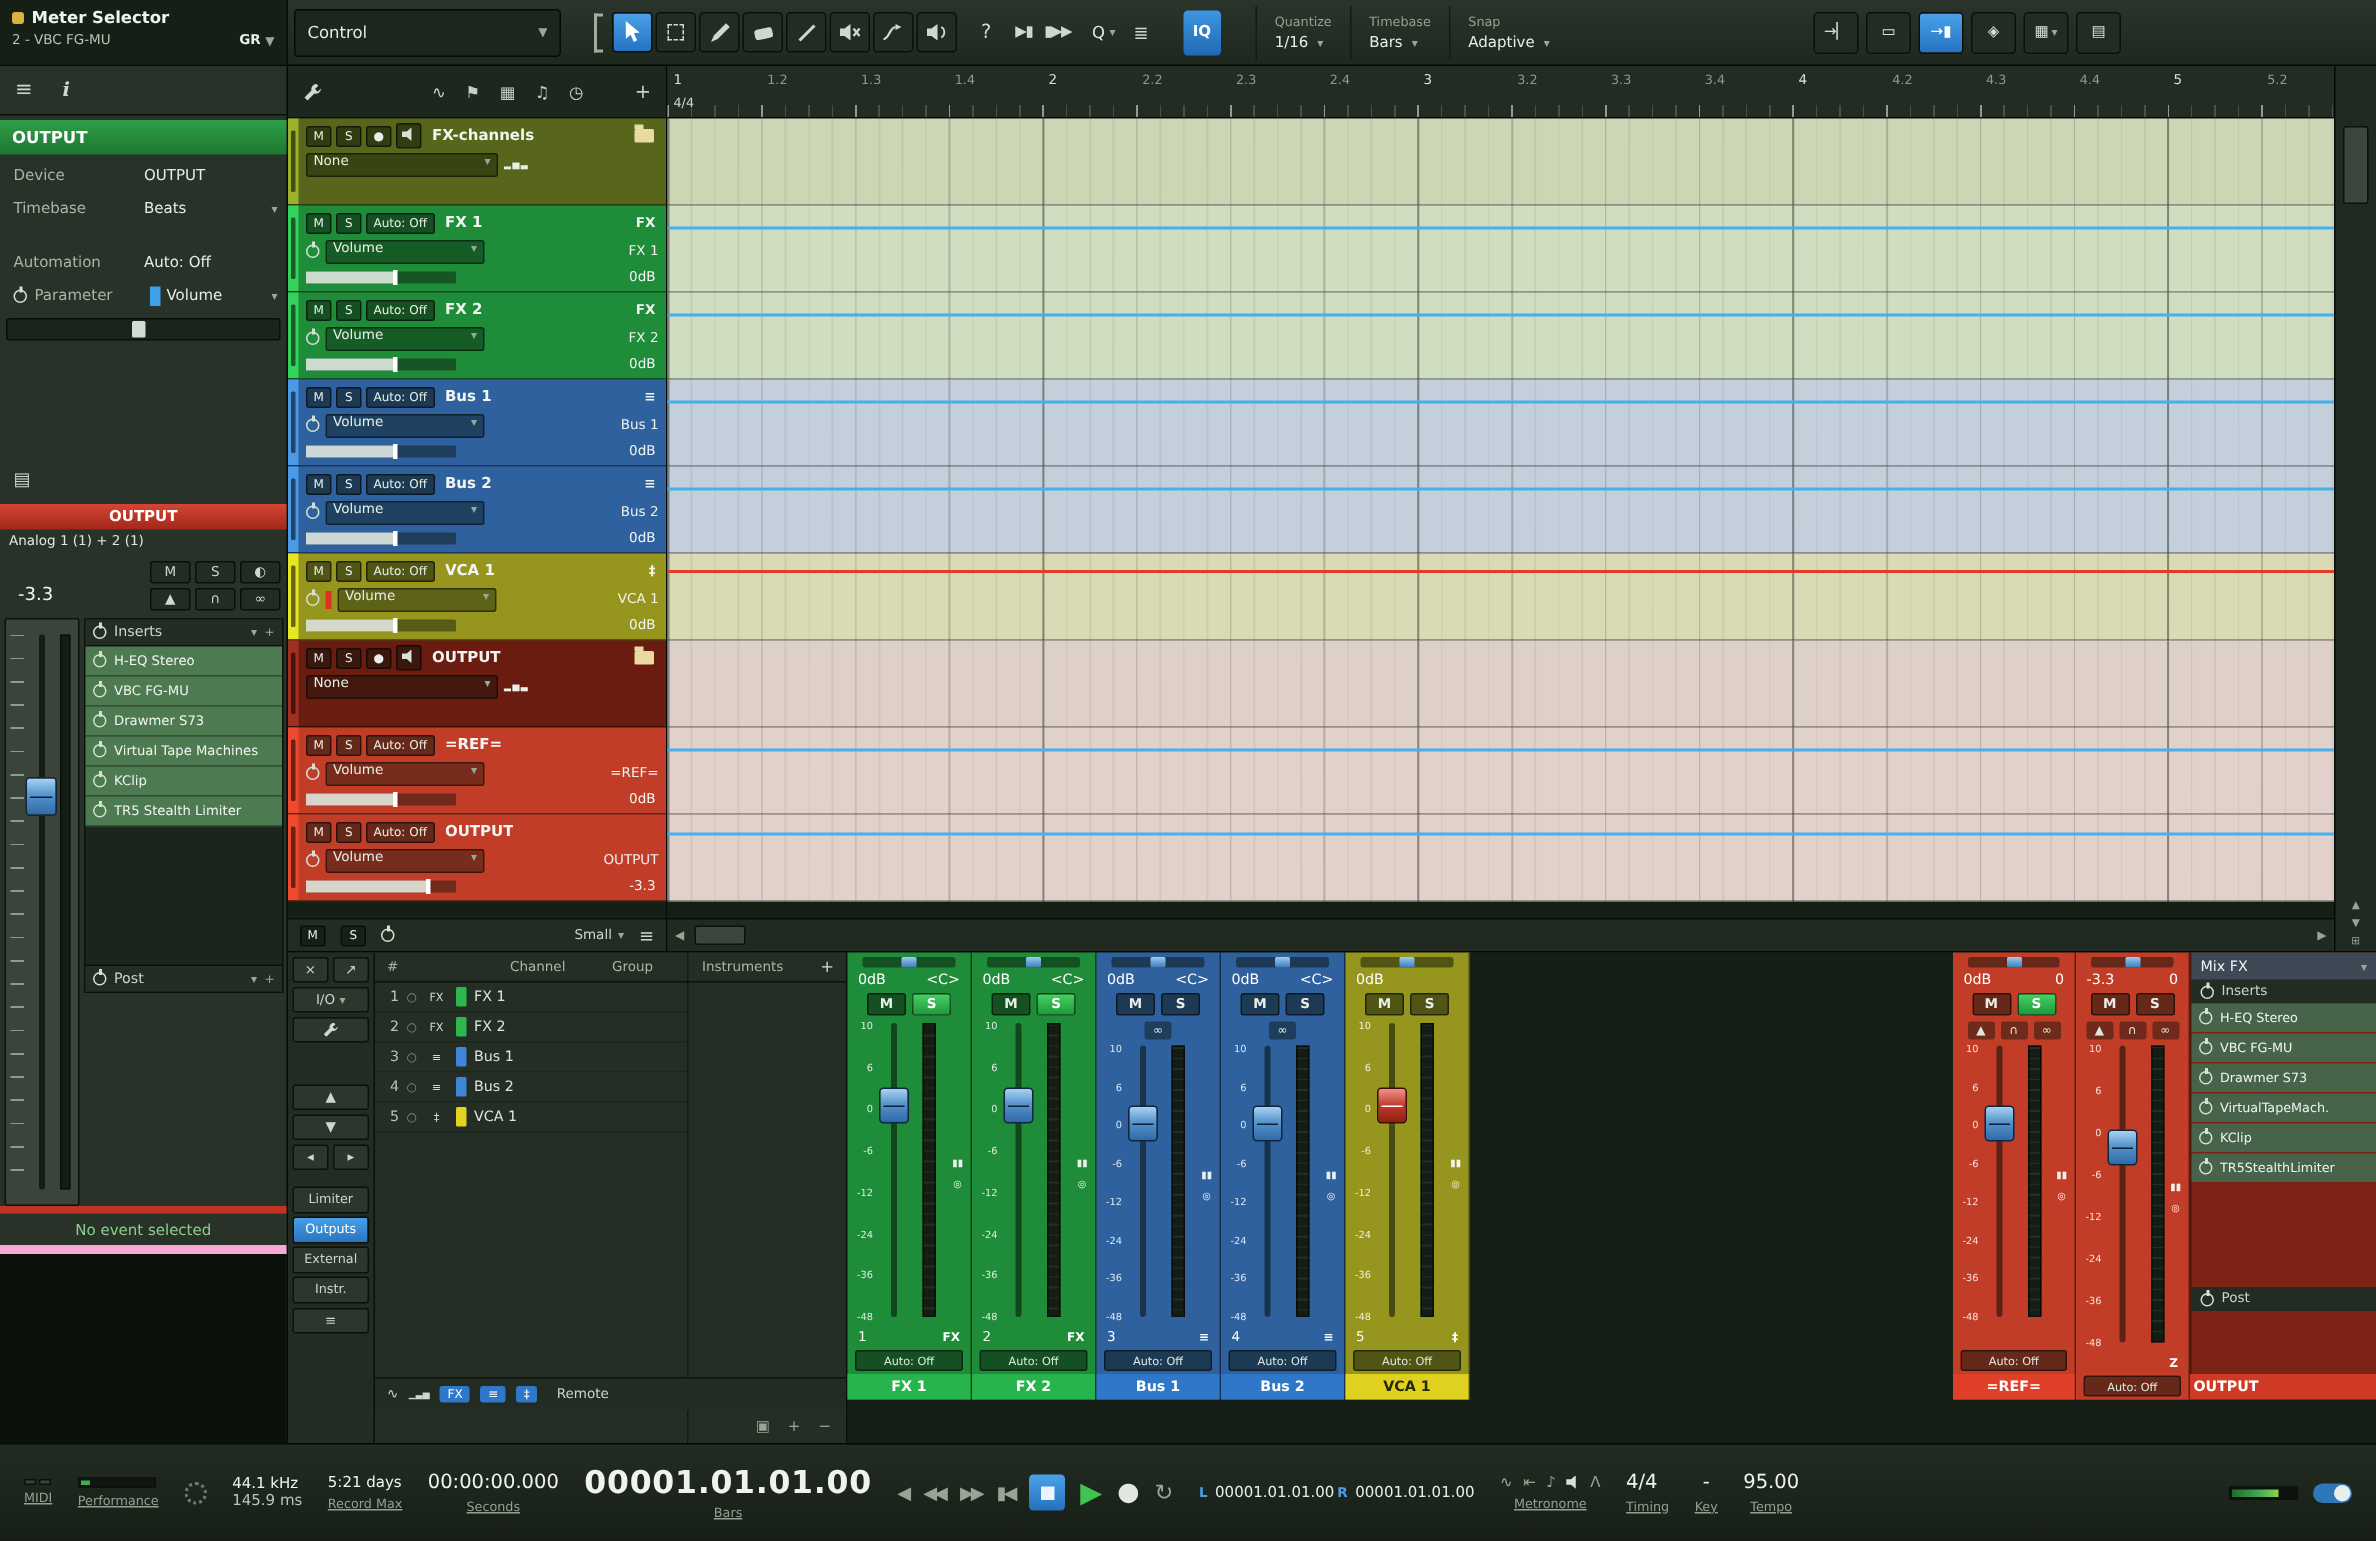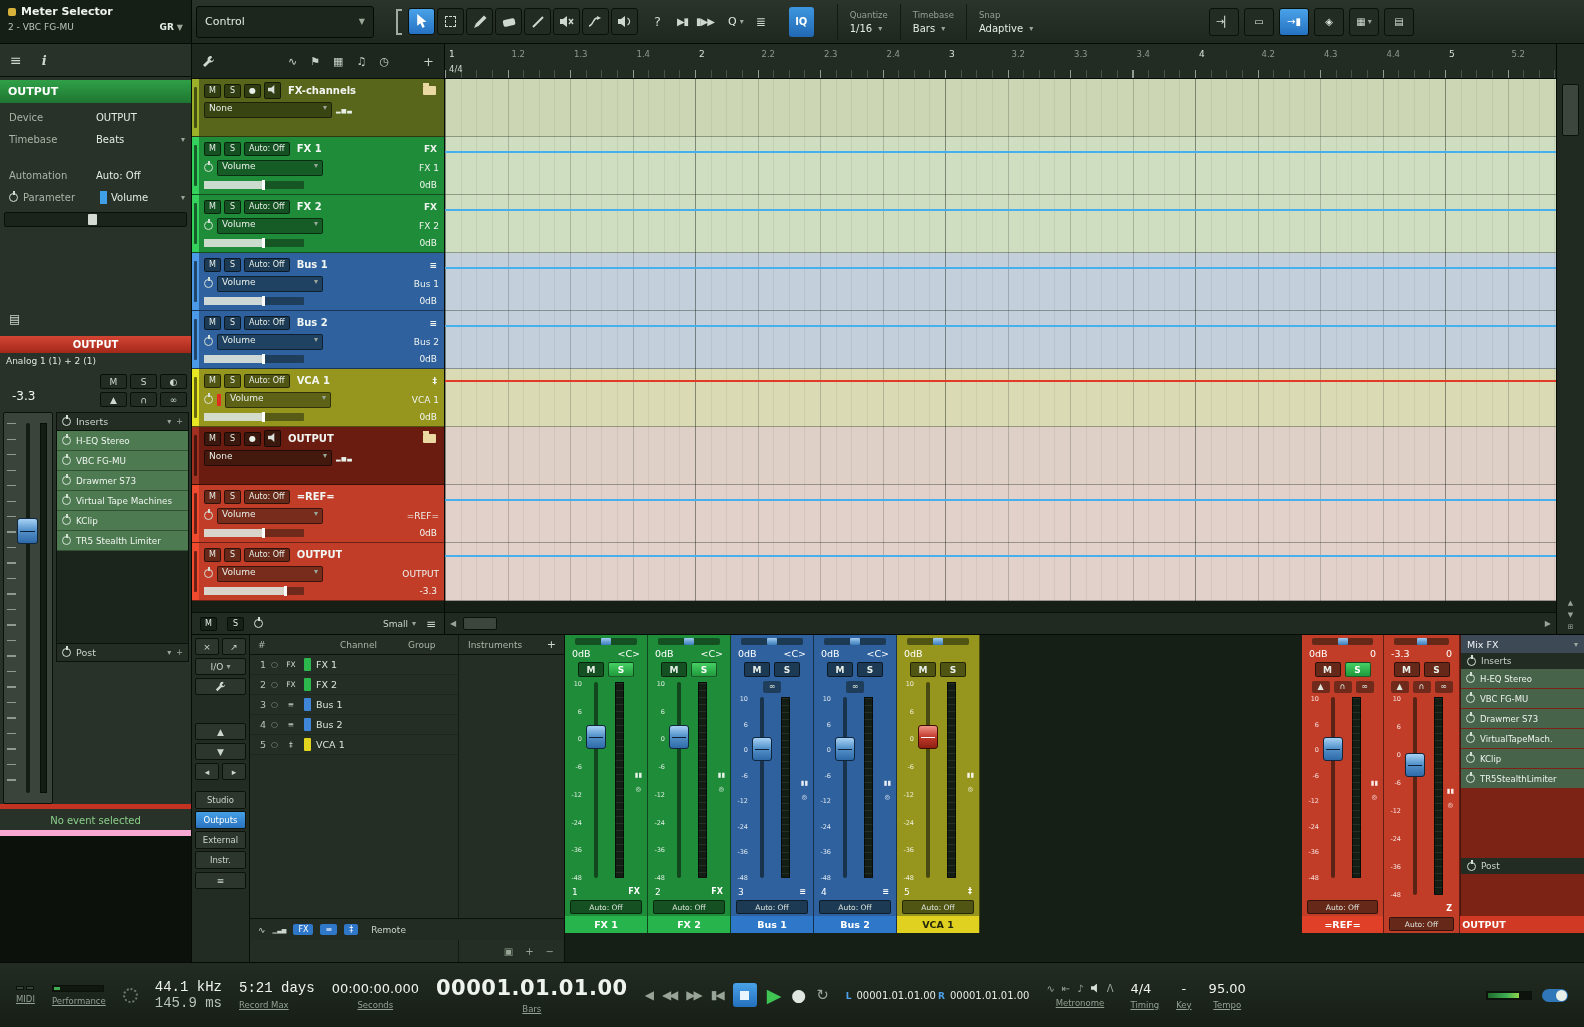--- a/index.html
+++ b/index.html
@@ -207,21 +207,21 @@
 .p-item{height:19px;margin-bottom:1px;background:#47644b;display:flex;align-items:center;gap:5px;padding:0 5px;font-size:8.5px;color:#eef3ee;white-space:nowrap;overflow:hidden;flex:none;}
 .p-gap{height:69px;flex:none;}
 .p-tail{flex:1;}
 #out-name{height:17px;background:#d03a24;display:flex;align-items:center;justify-content:center;font-size:9.5px;font-weight:bold;color:#fff;flex:none;}
 
 
 #transport{height:65px;flex:none;background:linear-gradient(#232c23,#161e16);border-top:1px solid #060a06;display:flex;align-items:center;padding:0 16px;gap:17px;}
 .tp-lab{font-size:8.5px;color:#93a093;margin-top:4px;text-decoration:underline;}
 .tp-lab.center{text-align:center;}
 .tp-val{color:#eef3ee;}
-.tp-val.sm{font-size:14px;font-family:Liberation Mono, monospace;}
+.tp-val.sm{font-size:10px;}
 .tp-val.md{font-size:13px;}
 .tp-val.lg{font-size:21px;font-weight:bold;letter-spacing:.5px;}
 .tp-leds{display:flex;gap:2px;justify-content:center;margin-bottom:3px;}
 .led{width:8px;height:4px;background:#394439;border:1px solid #0c110c;}
 .tp-bar{width:52px;height:7px;background:#10170f;border:1px solid #0c110c;position:relative;margin-bottom:3px;}
 .tp-bar span{position:absolute;left:1px;top:1px;bottom:1px;width:6px;background:#3fae53;}
 .tp-spin{width:15px;height:15px;border:2px dotted #6d7a6d;border-radius:50%;flex:none;}
 .tp-btns{display:flex;align-items:center;gap:10px;}
 .tp-tbtn{font-size:12px;color:#97a497;letter-spacing:-2px;}
 .tp-stop{width:24px;height:24px;background:linear-gradient(#49a3e9,#2470bd);border-radius:3px;display:flex;align-items:center;justify-content:center;}
@@ -838,21 +838,21 @@
               </svg>
             </div>
           <div class="ml-sp"></div>
           <div class="ml-btn wide">▲</div>
           <div class="ml-btn wide">▼</div>
           <div class="ml-row">
             <span class="ml-btn">◂</span>
             <span class="ml-btn">▸</span>
           </div>
           <div id="mx-nav">
-              <div class="ml-nav">Studio</div>
+              <div class="ml-nav">Limiter</div>
               <div class="ml-nav sel">Outputs</div>
               <div class="ml-nav">External</div>
               <div class="ml-nav">Instr.</div>
             </div>
           <div class="ml-btn wide">≡</div>
         </div>
 
         <div id="mx-list">
           <div class="mlist-hdr">
             <span class="c-hash">#</span>

